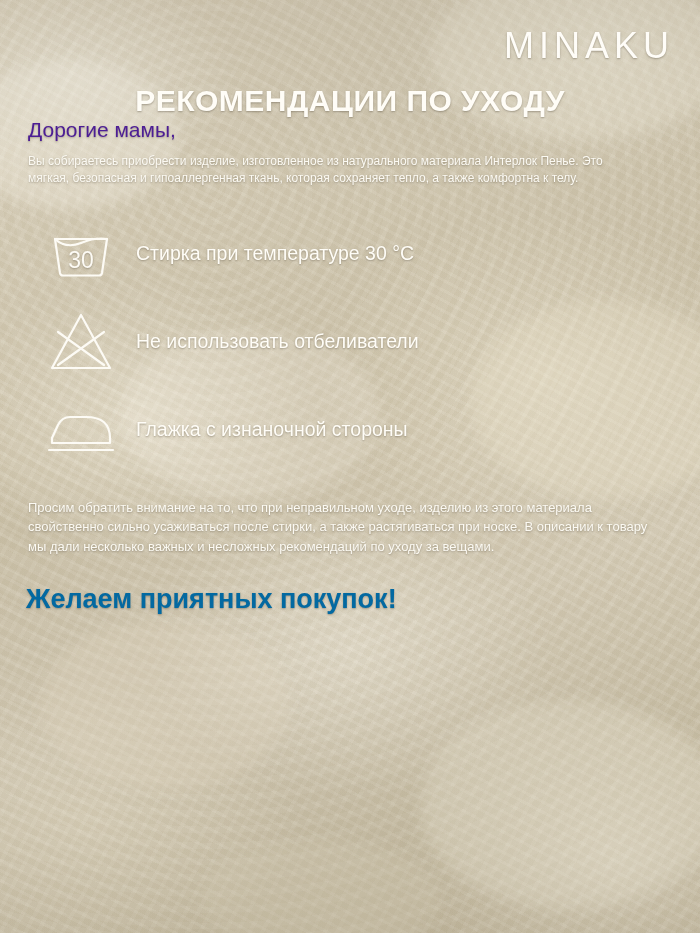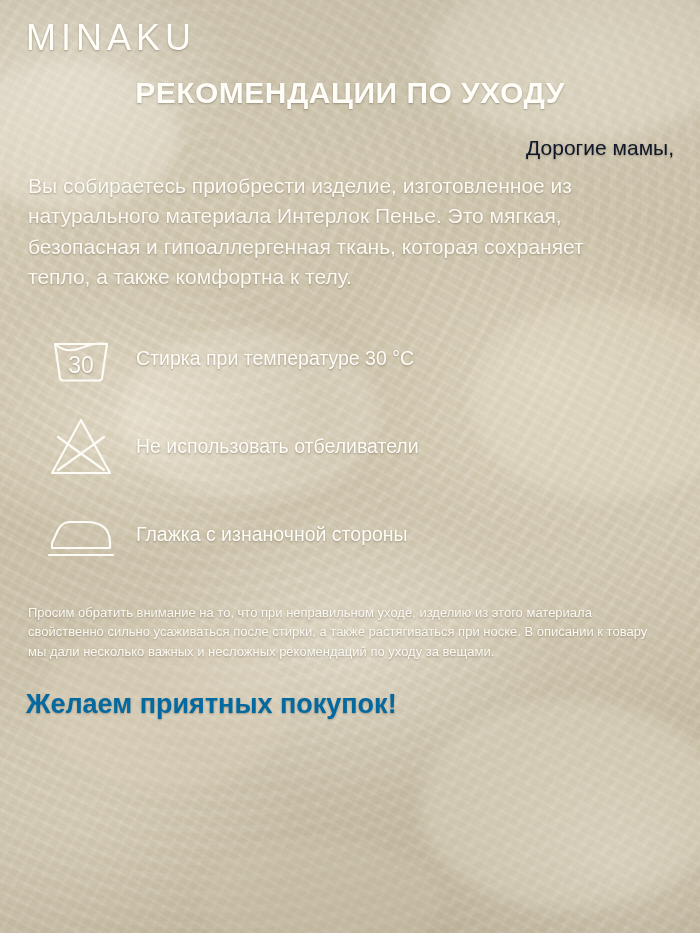--- a/index.html
+++ b/index.html
@@ -52,22 +52,22 @@
   .content {
     position: relative;
     z-index: 3;
     width: 700px; height: 933px;
     padding: 0 26px;
     color: #fbf9f4;
     text-shadow: 0 1px 2px rgba(90,82,66,0.45);
   }
 
   .brand {
-    text-align: left;
-    padding-top: 20px;
+    text-align: right;
+    padding-top: 28px;
   }
   .brand-name {
     font-size: 36px;
     letter-spacing: 5px;
     font-weight: 400;
     color: #fffdf8;
     line-height: 1;
   }
   .brand-sub {
     margin-top: 13px;
@@ -79,30 +79,28 @@
   .page-title {
     text-align: center;
     margin-top: 20px;
     font-size: 30px;
     font-weight: bold;
     letter-spacing: 0.5px;
     color: #fffdf7;
   }
 
   .greeting {
-    margin-top: 26px;
     font-size: 21px;
-    color: #0f172a;
+    color: #4c1d95;
     padding-left: 2px;
-    text-align: right;
   }
 
   .intro {
     margin-top: 11px;
-    font-size: 21px;
+    font-size: 12px;
     line-height: 1.45;
     color: #fcfaf3;
     padding-left: 2px;
     max-width: 620px;
   }
 
   .care-list {
     margin-top: 22px;
   }
   .care-row {

